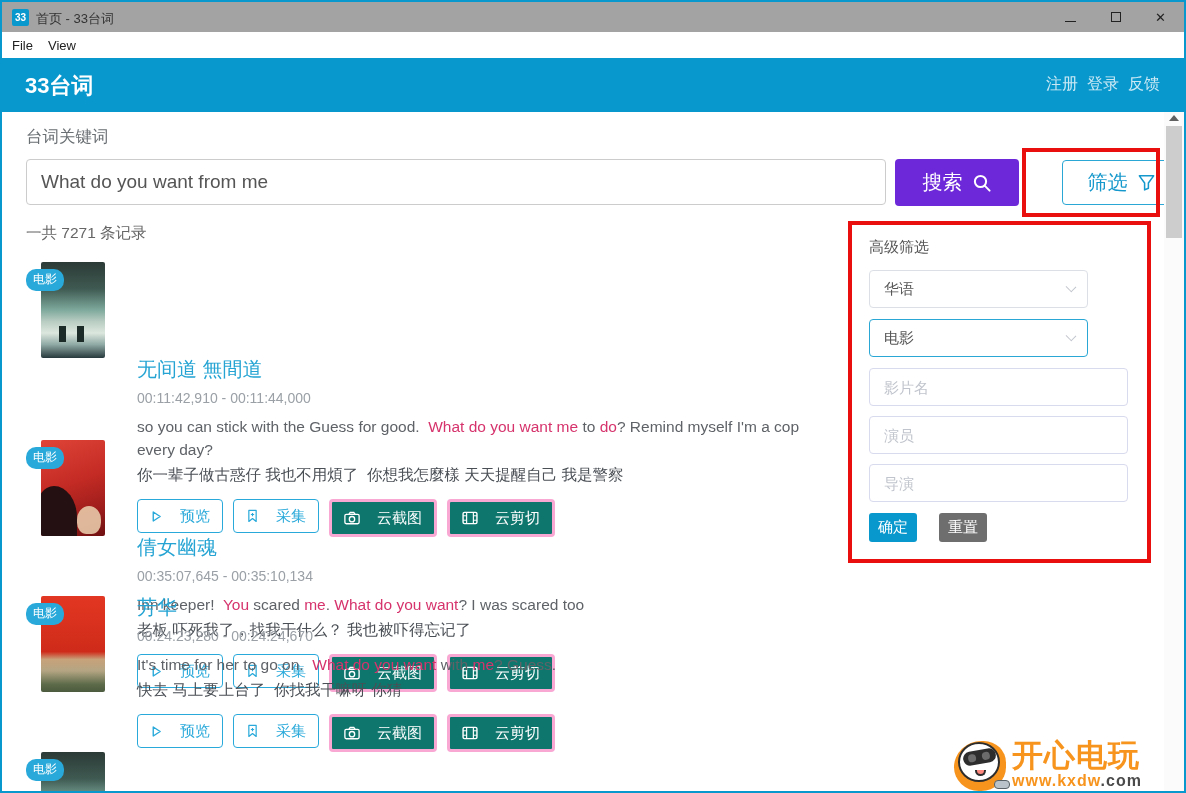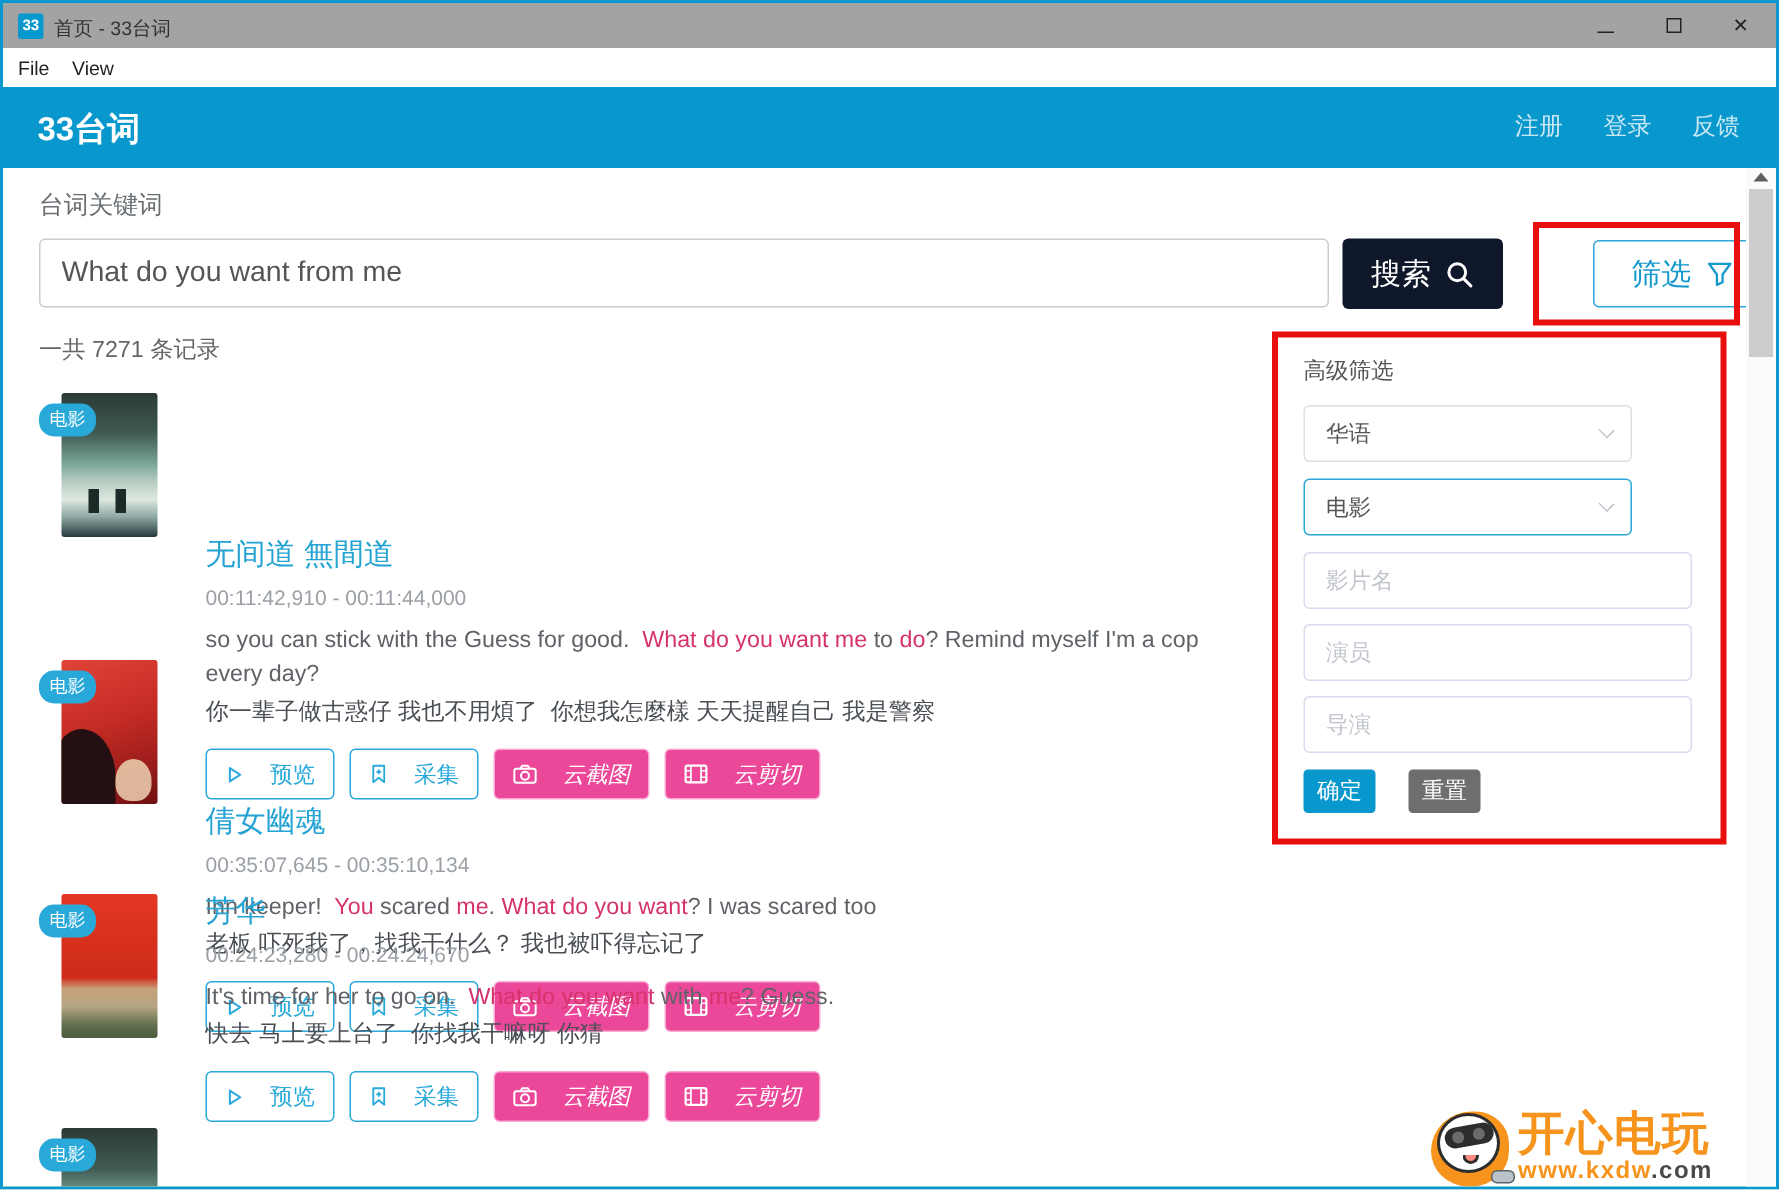--- a/index.html
+++ b/index.html
@@ -18,29 +18,29 @@
   .win-btn.min { right:91px; } .win-btn.max { right:46px; } .win-btn.close { right:1px; }
   .glyph-min { display:inline-block; width:11px; border-bottom:1px solid #222; margin-top:8px; }
   .glyph-max { display:inline-block; width:10px; height:10px; border:1px solid #222; }
   
   .menubar { position:absolute; left:0; top:30px; width:100%; height:26px; background:#fff; }
   .menu-item { position:absolute; top:4px; font-size:13px; color:#222; padding:2px 6px; }
   .menu-item.file { left:4px; } .menu-item.view { left:40px; }
   
   .appheader { position:absolute; left:0; top:56px; width:100%; height:54px; background:#0998cd; }
   .brand { position:absolute; left:23px; top:13px; font-size:22px; font-weight:bold; color:#fff; }
-  .header-links { position:absolute; right:24px; top:16px; display:flex; gap:27px; }
+  .header-links { position:absolute; right:24px; top:16px; display:flex; gap:9px; }
   .header-link { font-size:16px; color:rgba(255,255,255,0.78); cursor:pointer; }
   
   .search-label { position:absolute; left:24px; top:124px; font-size:16.5px; color:#6a6f73; }
   .search-input { position:absolute; left:24px; top:157px; width:860px; height:46px;
     border:1px solid #ccc; border-radius:4px; font-size:19px; color:#555; padding:0 14px;
     font-family:inherit; outline:none; }
-  .btn-search { position:absolute; left:893px; top:157px; width:107px; height:47px;
-    background:#0f172a; border:none; border-radius:4px; color:#fff; font-size:20px;
+  .btn-search { position:absolute; left:893px; top:157px; width:124px; height:47px;
+    background:#6d28d9; border:none; border-radius:4px; color:#fff; font-size:20px;
     display:flex; align-items:center; justify-content:center; gap:9px; cursor:pointer; font-family:inherit;}
   .btn-filter { position:absolute; left:1028px; top:158px; width:119px; height:45px;
     background:#fff; border:1px solid #2aa7d4; border-radius:4px; color:#1598cc; font-size:20px;
     display:flex; align-items:center; justify-content:center; gap:9px; cursor:pointer; font-family:Liberation Mono, monospace;margin-left:32px;}
   
   .anno { position:absolute; border:4px solid #e90f0f; z-index:40; pointer-events:none; }
   .anno-filter-btn { left:1020px; top:146px; width:138px; height:69px; }
   .anno-panel { left:846px; top:219px; width:303px; height:342px; }
   
   .count-text { position:absolute; left:24px; top:221px; font-size:15.5px; color:#666; }
@@ -51,21 +51,21 @@
   .row-body { margin-left:111px; }
   .rtitle { font-size:20px; font-weight:400; color:#25a4d3; margin-bottom:7px; cursor:pointer; }
   .rtime { font-size:14px; color:#9aa0a6; margin-bottom:9px; }
   .ren { font-size:15.5px; color:#5f6368; line-height:23px; white-space:pre-wrap; }
   .ren .hl { color:#d6336c; font-weight:normal; }
   .rzh { font-size:15.5px; color:#4a4f55; line-height:22px; margin-top:3px; white-space:pre-wrap; }
   .ractions { display:flex; gap:10px; margin-top:13px; }
   .btn { height:31px; border-radius:4px; font-size:15px; display:inline-flex; align-items:center;
     gap:17px; padding:16px 12px; cursor:pointer; font-family:inherit; }
   .btn-outline { background:#fff; border:1px solid #29a9da; color:#29a9da; }
-  .btn-filled { background:#ec4899; border:1px solid #f9a8d4; color:#fff;font-style:italic; }
+  .btn-filled { background:#0f766e; border:3px solid #f9a8d4; color:#fff; }
   
   .art-wjd { background:linear-gradient(180deg,#2c3a36 0%,#3f5a52 28%,#7ea99c 50%,#b9cdc3 62%,#dce7de 74%,#8fa9a4 86%,#27393c 100%); position:relative;}
   .art-wjd::after { content:""; position:absolute; left:18px; bottom:16px; width:7px; height:16px; background:#1c2a28; box-shadow:18px 0 0 #1c2a28; }
   .art-qnyh { background:linear-gradient(160deg,#e04438 0%,#c42b24 45%,#9e1d1c 75%,#6f1011 100%); position:relative;}
   .art-qnyh::before { content:""; position:absolute; left:-6px; bottom:-8px; width:42px; height:58px; background:#241012; border-radius:50% 60% 0 0; }
   .art-qnyh::after { content:""; position:absolute; right:4px; bottom:2px; width:24px; height:28px; background:#e8c9a8; border-radius:50% 50% 40% 40%; opacity:.9;}
   .art-fh { background:linear-gradient(180deg,#e23722 0%,#cf2b1a 58%,#c7a27a 66%,#b4a583 78%,#5d6b4a 92%,#4c5a3e 100%); }
   
   .panel-title { position:absolute; left:867px; top:236px; font-size:15px; color:#555; }
   .fselect { position:absolute; left:867px; width:219px; height:38px; border:1px solid #dcdfe6;

